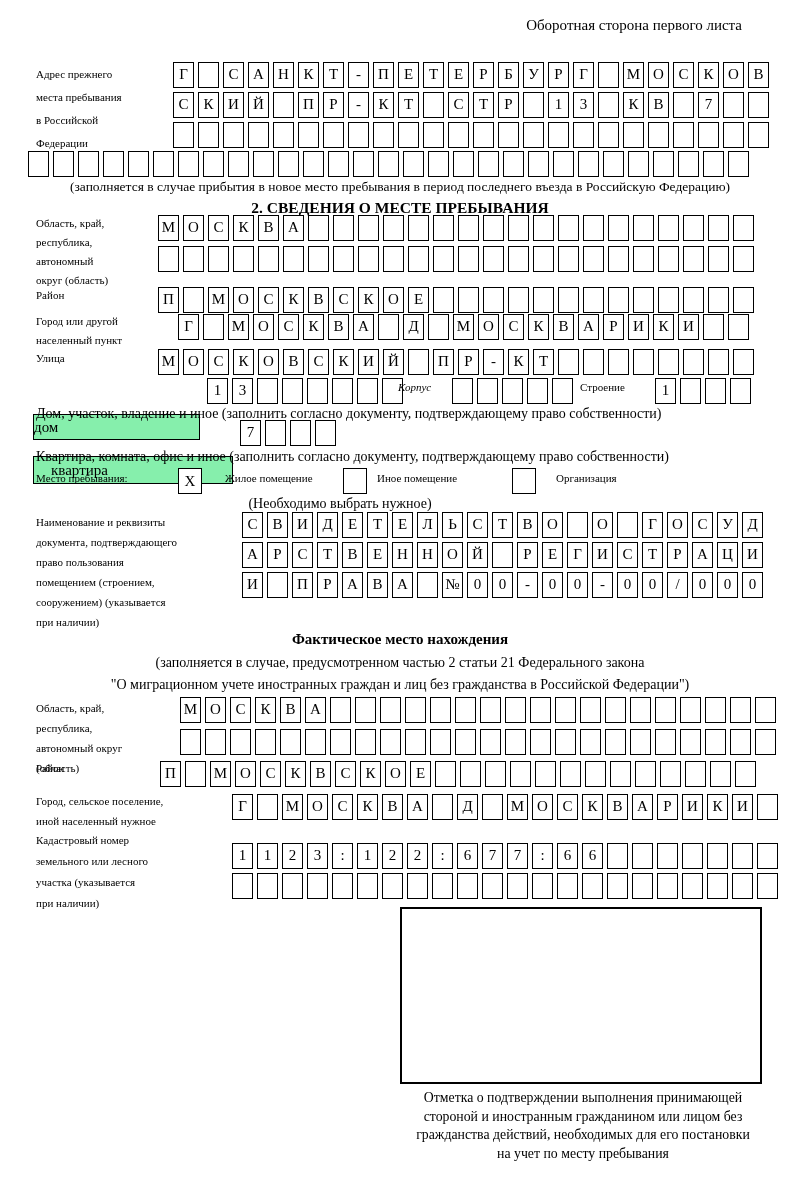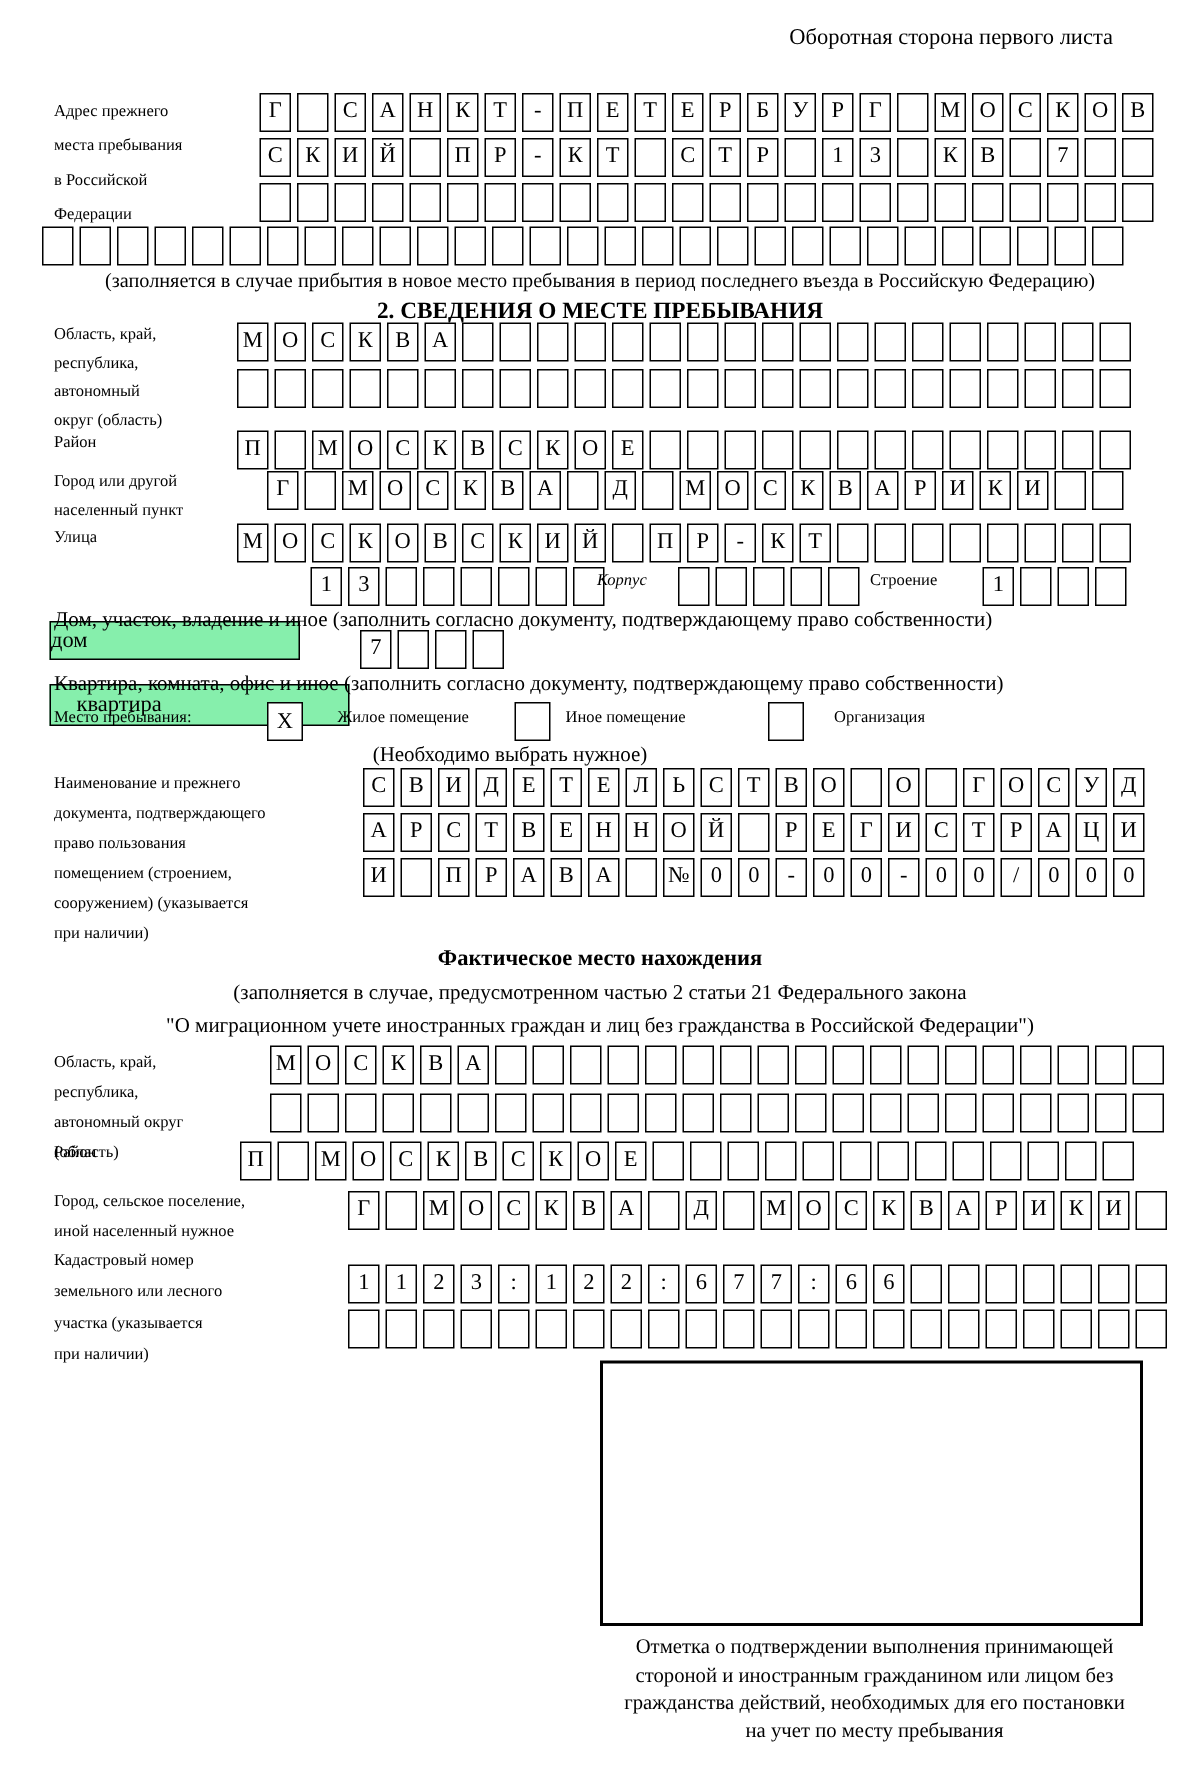--- a/index.html
+++ b/index.html
@@ -346,21 +346,21 @@
   <div class="abs label" style="left:36px;top:472px;">Место пребывания:</div>
   <div class="abs chk" style="left:178px;top:468px;">X</div>
   <div class="abs label" style="left:211px;top:472px;margin-left:14px;">Жилое помещение</div>
   <div class="abs chk" style="left:343px;top:468px;"></div>
   <div class="abs label" style="left:377px;top:472px;">Иное помещение</div>
   <div class="abs chk" style="left:512px;top:468px;"></div>
   <div class="abs label" style="left:556px;top:472px;">Организация</div>
   <div class="abs note14" style="left:150px;top:496px;width:380px;text-align:center;">(Необходимо выбрать нужное)</div>
 
   <div class="abs label" style="left:36px;top:512px;line-height:20px;">
-      <div>Наименование и прежнего</div>
+      <div>Наименование и реквизиты</div>
       <div>документа, подтверждающего</div>
       <div>право пользования</div>
       <div>помещением (строением,</div>
       <div>сооружением) (указывается</div>
       <div>при наличии)</div>
     </div>
   <div class="cellrow" style="left:242px;top:512px;">
       <span class="cell">С</span>
       <span class="cell">В</span>
       <span class="cell">И</span>

